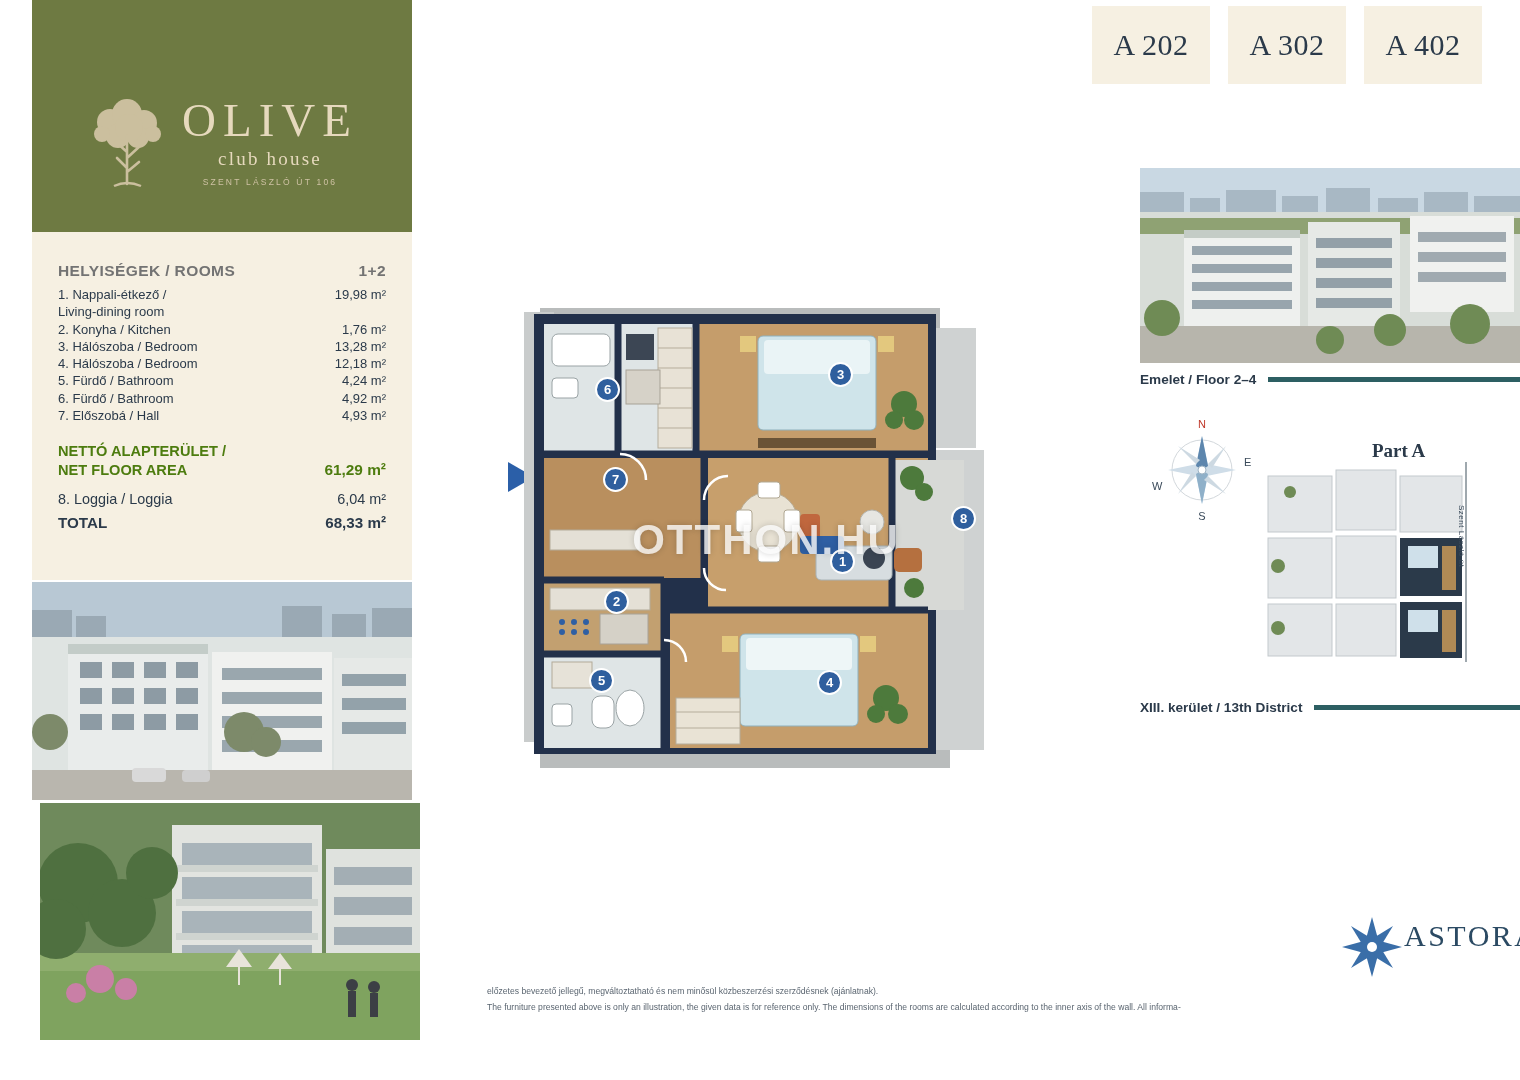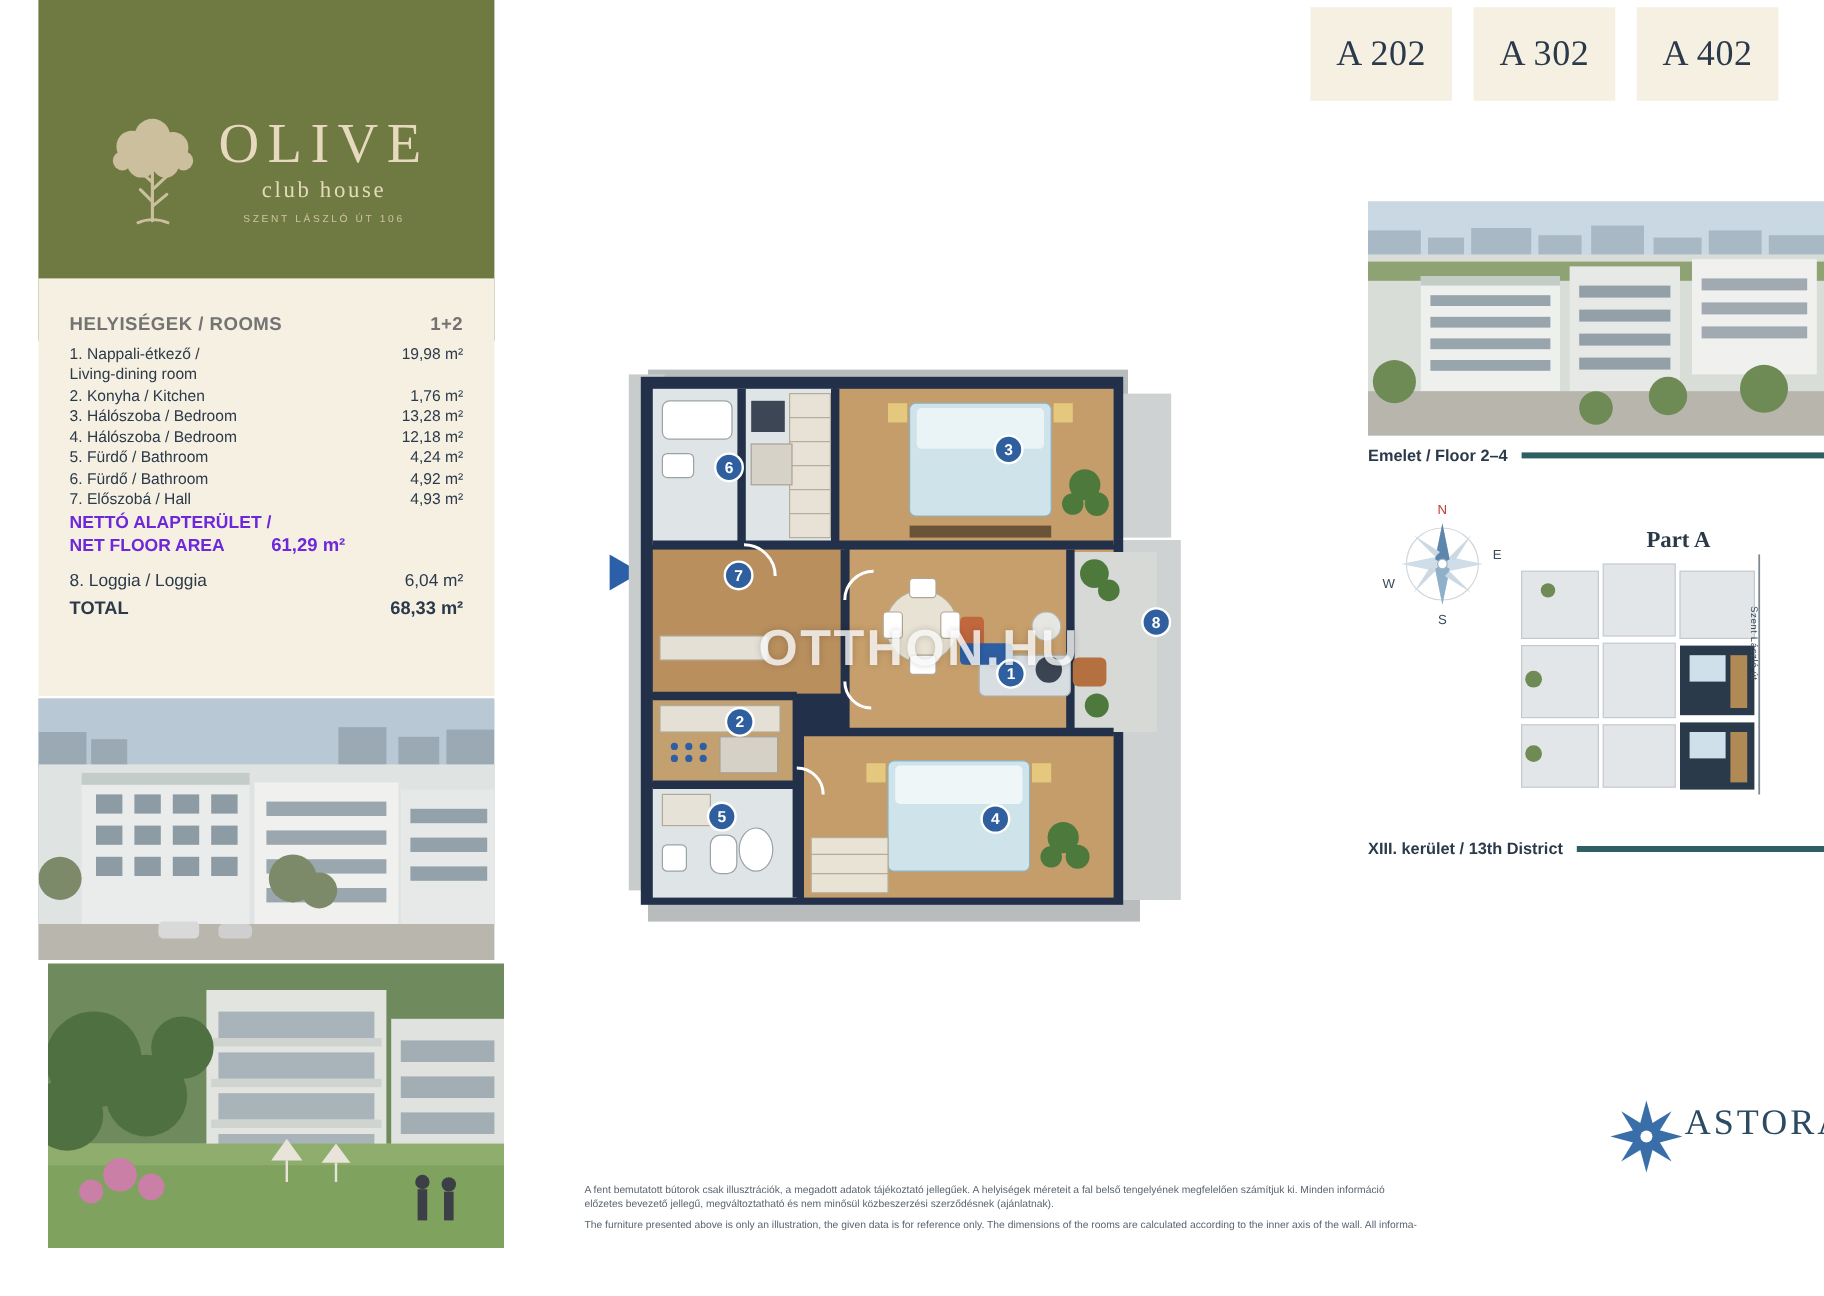--- a/index.html
+++ b/index.html
@@ -46,23 +46,23 @@
     font-size: 15.5px; font-weight: bold; color: #737373;
     letter-spacing: .4px; margin-bottom: 6px;
   }
   .room-row {
     display: flex; justify-content: space-between; align-items: flex-start;
     font-size: 13px; color: #2b3a4a; line-height: 1.33;
   }
   .room-row .nm { white-space: pre-line; }
   .room-row .val { white-space: nowrap; padding-left: 8px; }
   .summary-row {
-    display: flex; align-items: flex-end;
-    font-size: 14.6px; font-weight: bold; color: #6d28d9; line-height: 1.3;
-    margin-top: 3px;
+    display: flex; justify-content: space-between; align-items: flex-end;
+    font-size: 14.6px; font-weight: bold; color: #4d7c0f; line-height: 1.3;
+    margin-top: 18px;
   }
   .summary-row .nm { white-space: pre-line; }
   .summary-row .val { font-size: 15.4px; white-space: nowrap; }
   .loggia-row {
     display: flex; justify-content: space-between;
     font-size: 14.4px; color: #2b3a4a; margin-top: 11px;
   }
   .total-row {
     display: flex; justify-content: space-between;
     font-size: 15.2px; font-weight: bold; color: #2b3a4a; margin-top: 7px;
@@ -596,21 +596,20 @@
 
 <div id="partA-label">Part A</div>
 <div id="streetname">Szent László út</div>
 
 <div class="caption-row" style="left:1140px; top:700px; width:380px;">
   <span class="txt">XIII. kerület / 13th District</span>
   <span class="rule" style="flex:1;"></span>
 </div>
 
 <div id="disclaimer">
-  <p>A fent bemutatott bútorok csak illusztrációk, a megadott adatok tájékoztató jellegűek. A helyiségek méreteit a fal belső tengelyének megfelelően számítjuk ki. Minden információ</p>
   <p>előzetes bevezető jellegű, megváltoztatható és nem minősül közbeszerzési szerződésnek (ajánlatnak).</p>
   <div class="gap"></div>
   <p>The furniture presented above is only an illustration, the given data is for reference only. The dimensions of the rooms are calculated according to the inner axis of the wall. All informa-</p>
 </div>
 
 <div id="astora">
   <span>
     <svg width="64" height="64" viewBox="0 0 64 64">
       <g fill="#3a6ea8">
         <path d="M32 2 L38 24 L32 32 L26 24 Z"></path>

